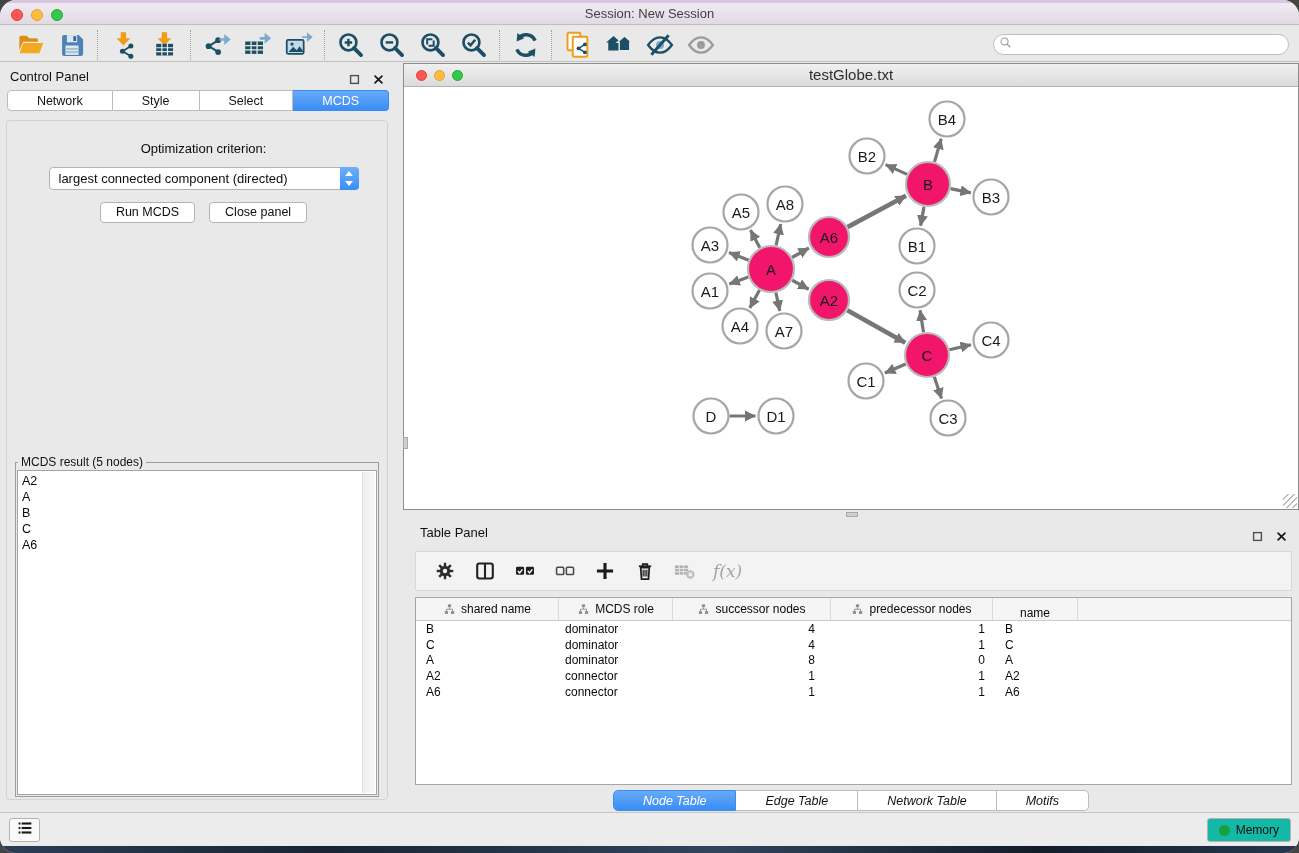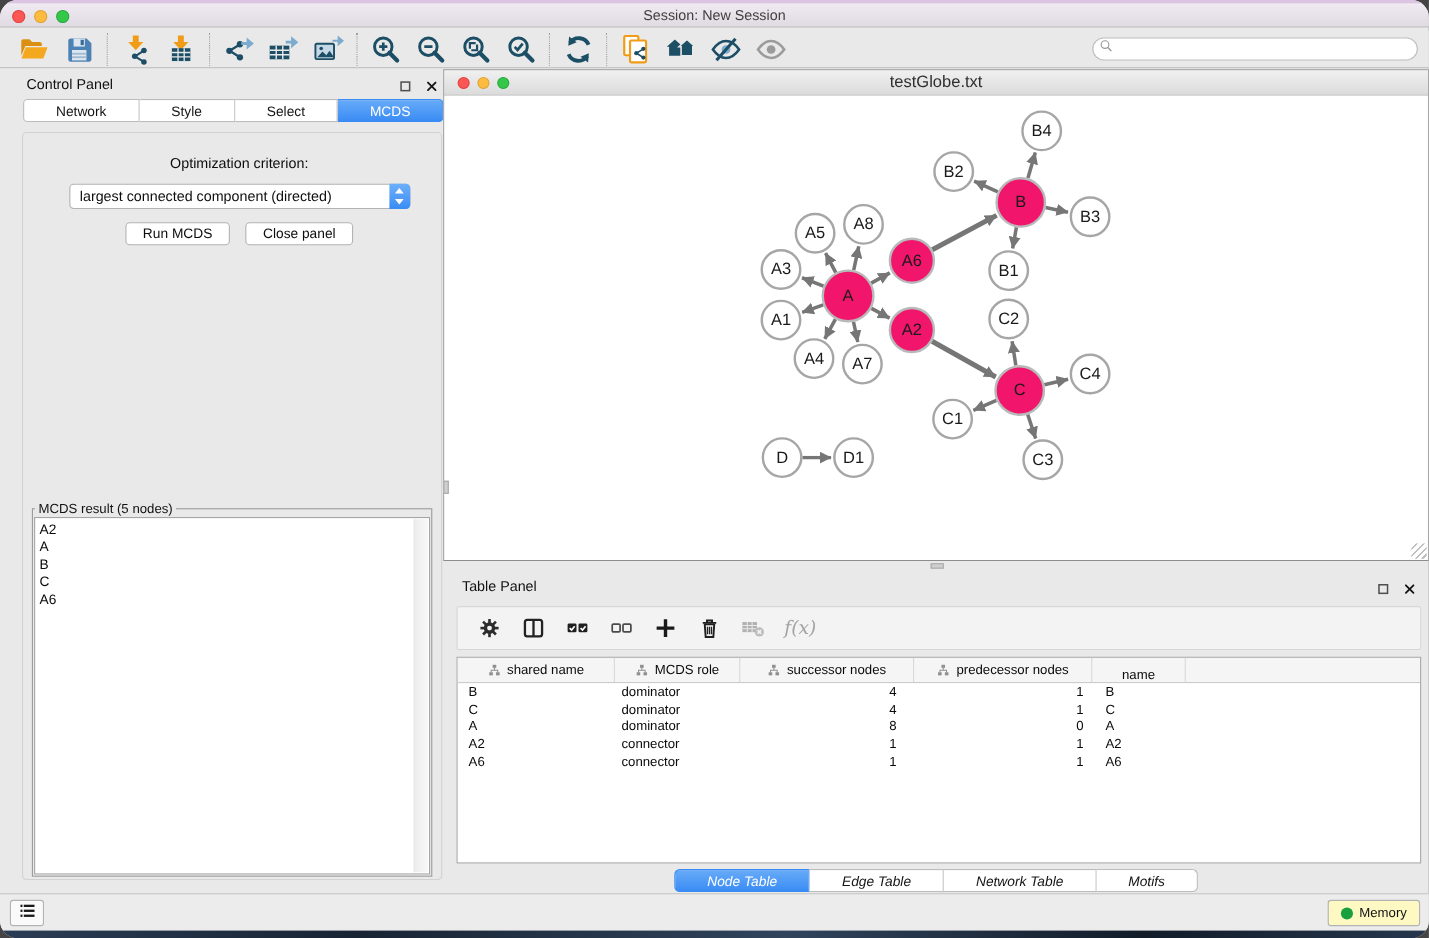--- a/index.html
+++ b/index.html
@@ -20,21 +20,21 @@
   .toolbar { position:absolute; top:28px; left:0; right:0; height:34px; background:#e9e9e9;
     border-bottom:1px solid #c0c0c0; display:flex; align-items:center; padding:0 10px; }
   .tbtn { width:41px; height:32px; display:flex; align-items:center; justify-content:center; cursor:default; }
   .tbtn svg { width:28px; height:28px; }
   .tsep { width:0; height:30px; border-left:1px dotted #9f9f9f; margin:0 5px; }
   .searchbox { margin-left:auto; width:296px; height:21px; border-radius:11px; border:1px solid #bdbdbd;
     background:#fff; display:flex; align-items:center; padding-left:5px; }
   .searchbox svg { width:14px; height:14px; }
 
   
-  .control-panel { position:absolute; left:0; top:62px; width:396px; height:750px;margin-left:14px; }
+  .control-panel { position:absolute; left:0; top:62px; width:396px; height:750px; }
   .cp-header { height:28px; line-height:30px; padding-left:10px; font-size:13px; color:#101010; }
   .panel-icons { position:absolute; right:12px; top:9px; display:flex; gap:13px; align-items:center; }
   .panel-icons svg { width:11px; height:11px; }
   .seg-tabs { display:flex; justify-content:center; }
   .seg { height:21px; line-height:20px; padding:0 29px; font-size:12.5px; background:#fff;
     border:1px solid #bcbcbc; border-left:none; color:#141414; cursor:default; }
   .seg:first-child { border-left:1px solid #bcbcbc; border-radius:4px 0 0 4px; }
   .seg:last-child { border-radius:0 4px 4px 0; }
   .seg.active { background:linear-gradient(#68abf8,#3a8cf4); border-color:#3a8cf4; color:#fff; }
   .cp-body { position:absolute; left:6px; right:8px; top:58px; bottom:12px;
@@ -91,21 +91,21 @@
   .tp-tabs { position:absolute; left:0; right:0; bottom:1px; display:flex; justify-content:center;font-style:italic; }
   .tp-tabs .seg { border-radius:0; }
   .tp-tabs .seg:first-child { border-radius:5px 0 0 5px; }
   .tp-tabs .seg:last-child { border-radius:0 5px 5px 0; }
 
   
   .statusbar { position:absolute; left:0; top:812px; width:100%; height:33px; background:#ececec; border-top:1px solid #c6c6c6; }
   .list-btn { position:absolute; left:9px; top:5px; width:31px; height:24px; background:#fafafa;
     border:1px solid #b3b3b3; border-radius:3px; display:flex; align-items:center; justify-content:center; }
   .list-btn svg { width:18px; height:18px; }
-  .memory-btn { position:absolute; right:8px; top:5px; height:24px; padding:0 11px; background:#fef9c3;
+  .memory-btn { position:absolute; right:8px; top:5px; height:24px; padding:0 11px; background:#14b8a6;
     border:1px solid #b3b3b3; border-radius:3px; display:flex; align-items:center; gap:6px; font-size:12px; color:#111; }
   .mem-dot { width:11px; height:11px; border-radius:50%; background:#17a03d; }
   .desktop-strip { position:absolute; left:0; top:846px; width:100%; height:7px;
     background:linear-gradient(90deg,#2b3d55,#182434 25%,#31445c 55%,#121c29 80%,#26374d); }
 </style>
 </head>
 <body>
 
 <div class="screen">
 

